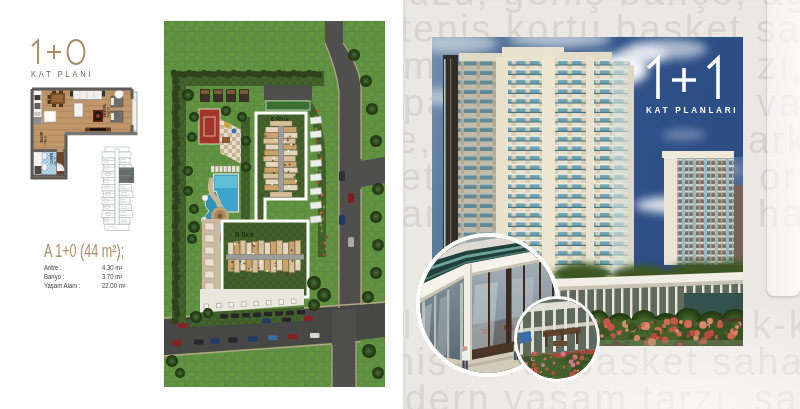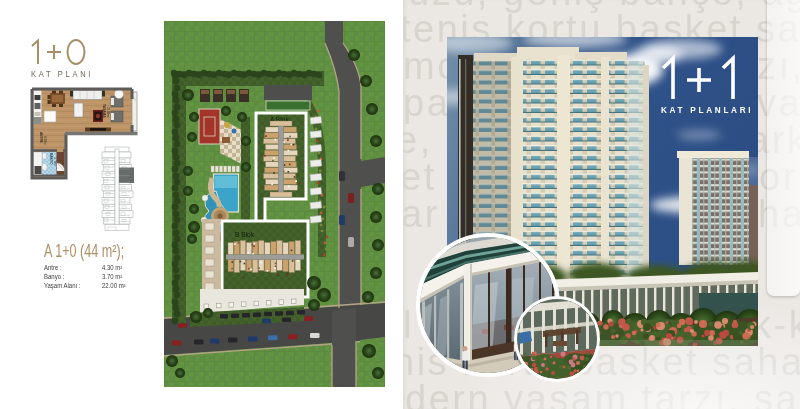--- a/index.html
+++ b/index.html
@@ -27,21 +27,21 @@
 <div style="position:absolute;top:304px;left:349px;font-size:38px;color:#d8d5cf;white-space:nowrap;letter-spacing:2.5px;">k-kc</div>
 <div style="position:absolute;top:341px;left:-10px;font-size:38px;color:#d8d5cf;white-space:nowrap;letter-spacing:2.5px;">nis kortu basket sahası k</div>
 <div style="position:absolute;top:378px;left:2px;font-size:38px;color:#d8d5cf;white-space:nowrap;letter-spacing:2.5px;">dern yaşam tarzı, salo</div>
 </div>
 </div>
 
 <div class="abs" style="left:403px;top:0;width:397px;height:409px;background:radial-gradient(ellipse 360px 170px at 76% 103%, rgba(255,255,255,0.75), rgba(255,255,255,0) 72%);"></div>
 
 <div class="abs" style="left:767px;top:0;width:33px;height:296px;background:linear-gradient(to right, rgba(255,255,255,0.45), rgba(255,255,255,0.72));border-radius:0 0 7px 7px;box-shadow:-1px 1px 2px rgba(0,0,0,0.07), 0 2px 3px rgba(0,0,0,0.10);"></div>
 
-<div class="abs" style="left:447px;top:37px;width:311px;height:309px;">
+<div class="abs" style="left:432px;top:37px;width:311px;height:309px;">
 <svg width="311" height="309" viewBox="0 0 311 309" xmlns="http://www.w3.org/2000/svg">
 <defs>
 <linearGradient id="sky" x1="0" y1="0" x2="1" y2="0.22">
 <stop offset="0" stop-color="#7390ab"></stop>
             <stop offset="0.3" stop-color="#44658d"></stop>
 <stop offset="0.6" stop-color="#2f528a"></stop>
             <stop offset="1" stop-color="#2c4e84"></stop>
           </linearGradient>
 <filter id="blur3">
             <feGaussianBlur stdDeviation="3"></feGaussianBlur>

